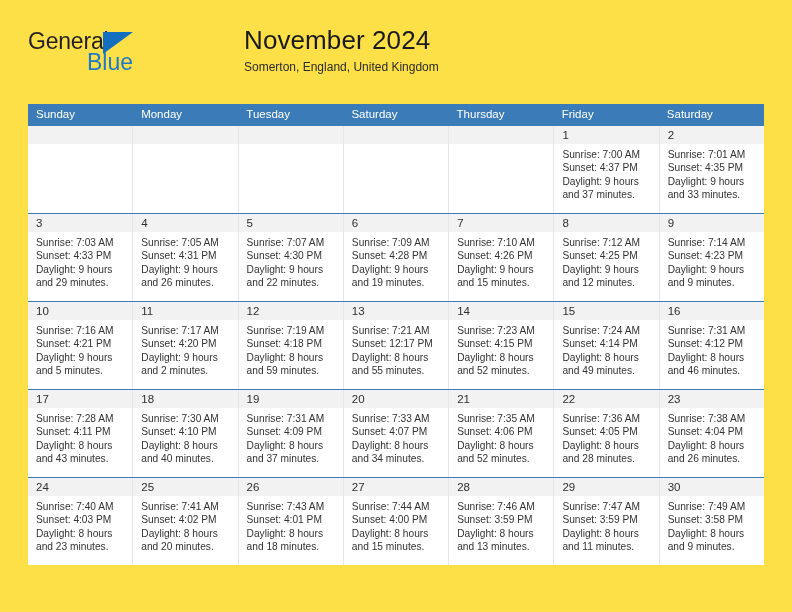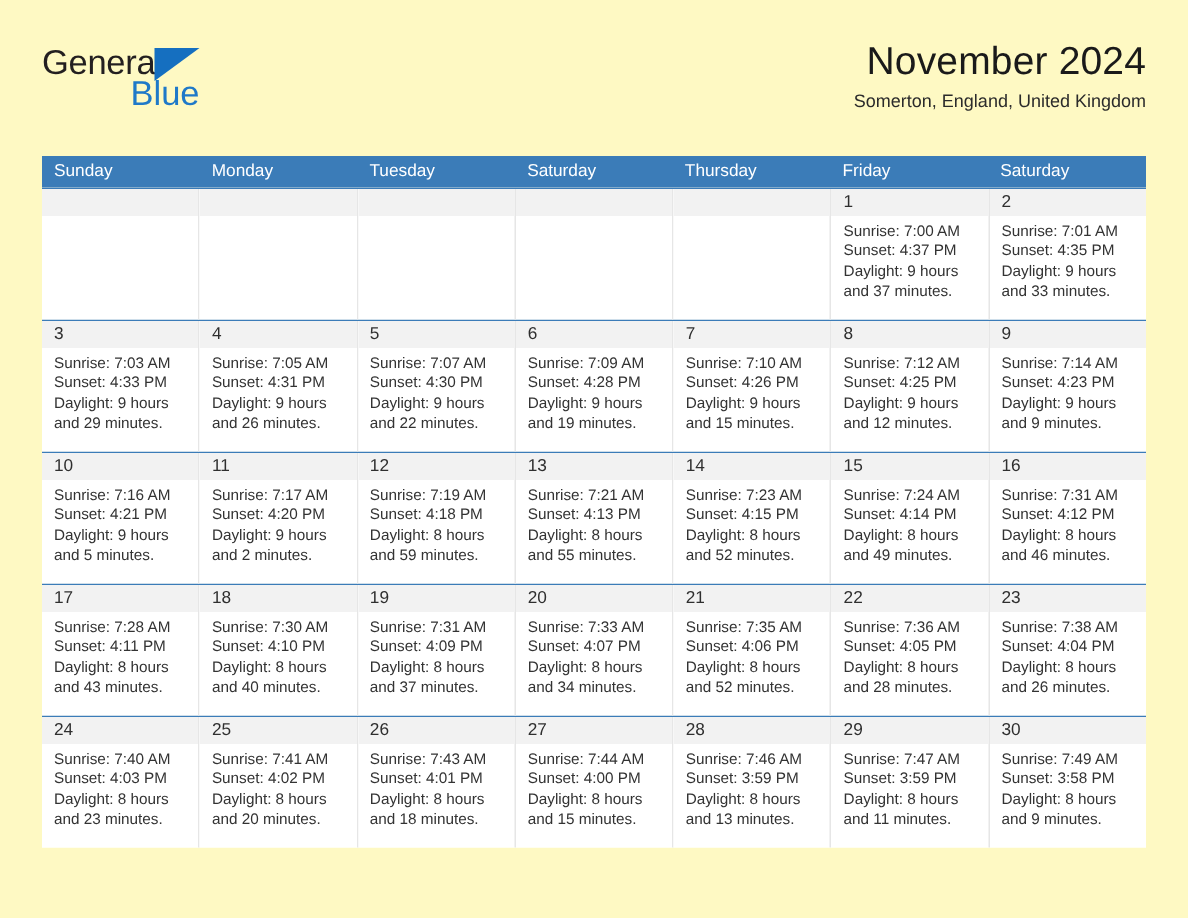--- a/index.html
+++ b/index.html
@@ -6,21 +6,21 @@
   html, body {
     margin: 0; padding: 0;
     width: 792px; height: 612px;
     background: #ffffff;
     font-family: "Liberation Sans", sans-serif;
     -webkit-font-smoothing: antialiased;
   }
   #page {
     position: relative;
     width: 792px; height: 612px;
-    background: #fef9c3;
+    background: #fde047;
     overflow: hidden;
   }
 
   
   .header {
     position: absolute;
     left: 28px; top: 26px;
     width: 736px; height: 72px;
   }
   .brand {
@@ -44,21 +44,20 @@
   }
   .brand-blue {
     position: absolute; left: 59px; top: 21px;
     font-size: 23px;
     color: #1f79c8;
     line-height: 1;
     font-weight: 400;
   }
   .title-block {
     position: absolute; right: 0; top: 0;
-    text-align: right;
     width: 520px;
   }
   .cal-title {
     font-size: 26px;
     color: #1a1a1a;
     font-weight: 400;
     line-height: 1.15;
     letter-spacing: 0.1px;
   }
   .cal-subtitle {
@@ -276,21 +275,21 @@
               <div>Sunrise: 7:19 AM</div>
               <div>Sunset: 4:18 PM</div>
               <div>Daylight: 8 hours</div>
               <div>and 59 minutes.</div>
             </div>
           </div>
           <div class="day-cell">
             <div class="day-head">13</div>
             <div class="day-body">
               <div>Sunrise: 7:21 AM</div>
-              <div>Sunset: 4:13 PM</div>
+              <div>Sunset: 12:17 PM</div>
               <div>Daylight: 8 hours</div>
               <div>and 55 minutes.</div>
             </div>
           </div>
           <div class="day-cell">
             <div class="day-head">14</div>
             <div class="day-body">
               <div>Sunrise: 7:23 AM</div>
               <div>Sunset: 4:15 PM</div>
               <div>Daylight: 8 hours</div>

